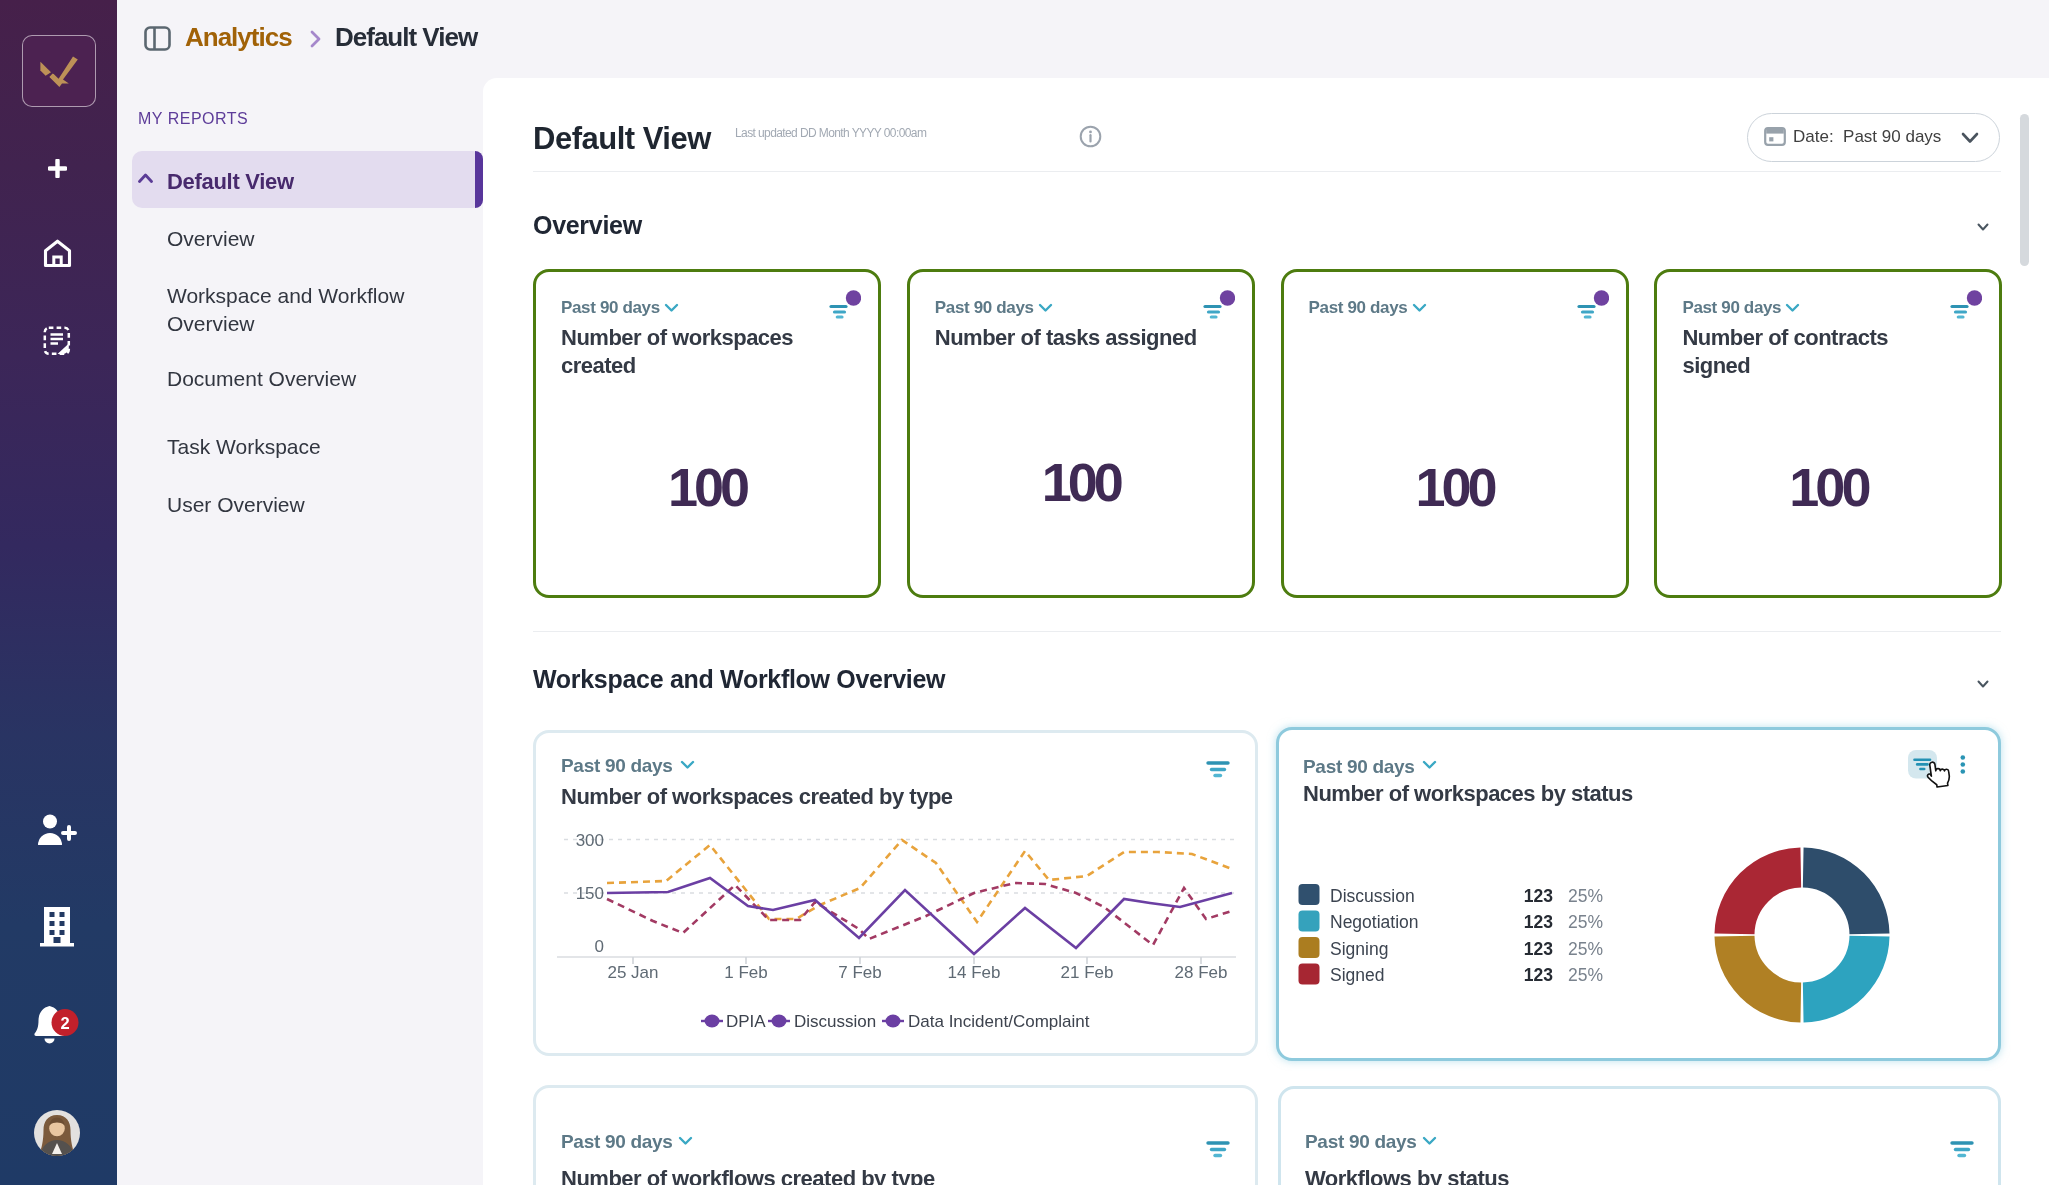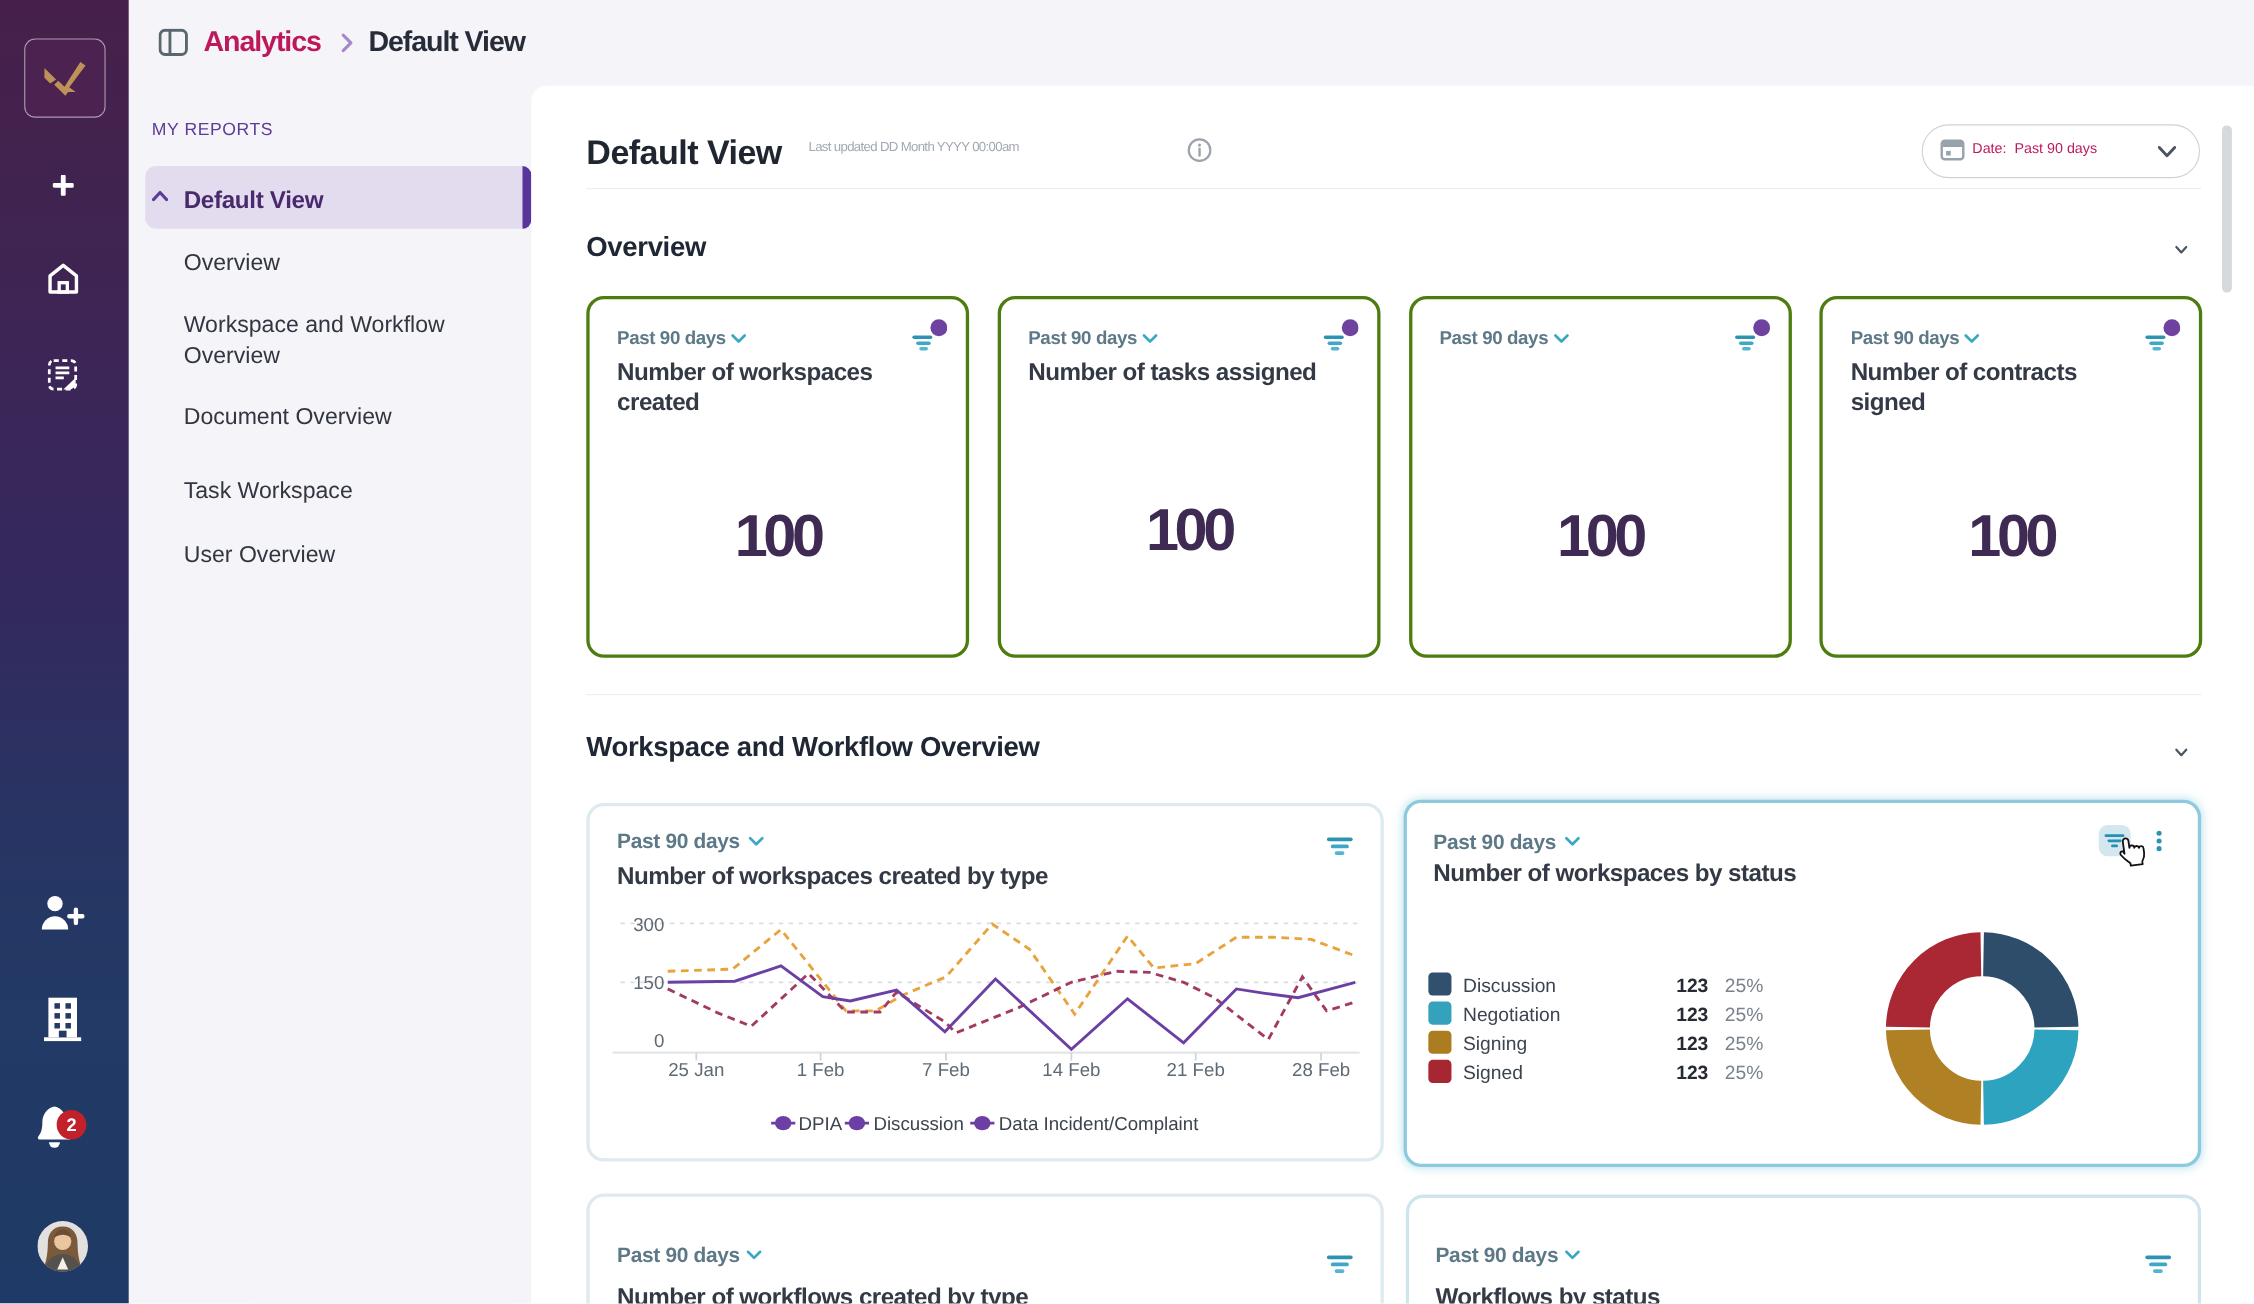--- a/index.html
+++ b/index.html
@@ -23,21 +23,21 @@
   .menuitem { position:absolute; left:50px; font-size:21px; color:#323640; line-height:28px; }
 </style>
 </head>
 <body>
   <div id="nav">
 
     <svg class="abs" style="left:27px;top:26px;" width="27" height="25" viewBox="0 0 27 25">
       <rect x="1.5" y="1.5" width="24" height="22" rx="4.5" fill="none" stroke="#5b6770" stroke-width="2.6"></rect>
       <path d="M10.5 1.5 V23.5" stroke="#5b6770" stroke-width="2.6"></path>
     </svg>
-    <div class="abs" style="left:68px;top:22px;font-size:26px;font-weight:700;color:#be185d;letter-spacing:-1px;white-space:nowrap;">Analytics</div>
+    <div class="abs" style="left:68px;top:22px;font-size:26px;font-weight:700;color:#a16207;letter-spacing:-1px;white-space:nowrap;">Analytics</div>
     <svg class="abs" style="left:191px;top:30px;" width="15" height="18" viewBox="0 0 15 18">
       <path d="M4 2 L11 9 L4 16" fill="none" stroke="#a587cb" stroke-width="2.8" stroke-linecap="round" stroke-linejoin="round"></path>
     </svg>
     <div class="abs" style="left:218px;top:22px;font-size:26px;font-weight:700;color:#272d38;letter-spacing:-1px;white-space:nowrap;">Default View</div>
 
     <div class="abs" style="left:21px;top:110px;font-size:16px;font-weight:400;color:#5d3c99;letter-spacing:0.5px;">MY REPORTS</div>
 
     <div class="abs" style="left:15px;top:151px;width:351px;height:57px;background:#e3dcef;border-radius:10px;"></div>
     <div class="abs" style="left:358px;top:151px;width:8px;height:57px;background:#58359b;border-radius:0 10px 10px 0;"></div>
     <svg class="abs" style="left:21px;top:173px;" width="15" height="10" viewBox="0 0 15 10">
@@ -60,21 +60,21 @@
     <path d="M11.5 10.2 V16.4" stroke="#9ba3ad" stroke-width="2.2" stroke-linecap="round"></path>
     <circle cx="11.5" cy="6.9" r="1.4" fill="#9ba3ad"></circle>
   </svg>
 
   <div class="abs" style="left:1747px;top:113px;width:253px;height:49px;background:#fff;border:1.4px solid #ccd3da;border-radius:24.5px;"></div>
   <svg class="abs" style="left:1763px;top:124px;" width="24" height="24" viewBox="0 0 24 24">
     <rect x="2.2" y="4" width="19.6" height="16.8" rx="2.8" fill="none" stroke="#98a2ab" stroke-width="2.2"></rect>
     <path d="M3.2 5 H20.8 V9.6 H3.2 Z" fill="#98a2ab"></path>
     <rect x="6.2" y="13.2" width="4.2" height="4.2" fill="#98a2ab"></rect>
   </svg>
-  <div class="abs" style="left:1793px;top:127px;font-size:13px;color:#be185d;white-space:nowrap;">Date:&nbsp; Past 90 days</div>
+  <div class="abs" style="left:1793px;top:127px;font-size:17px;color:#404040;white-space:nowrap;">Date:&nbsp; Past 90 days</div>
   <svg class="abs" style="left:1961px;top:132px;" width="18" height="12" viewBox="0 0 18 12">
     <path d="M2 2 L9 9.5 L16 2" fill="none" stroke="#4a545e" stroke-width="2.6" stroke-linecap="round" stroke-linejoin="round"></path>
   </svg>
   <div class="divider" style="top:171px;"></div>
 
   <div class="sechead" style="left:533px;top:211px;">Overview</div>
   <svg class="abs" style="left:1977px;top:223px;" width="12" height="9" viewBox="0 0 12 9">
     <path d="M1.5 1.5 L6 6.5 L10.5 1.5" fill="none" stroke="#4a5660" stroke-width="2" stroke-linecap="round" stroke-linejoin="round"></path>
   </svg>
 

